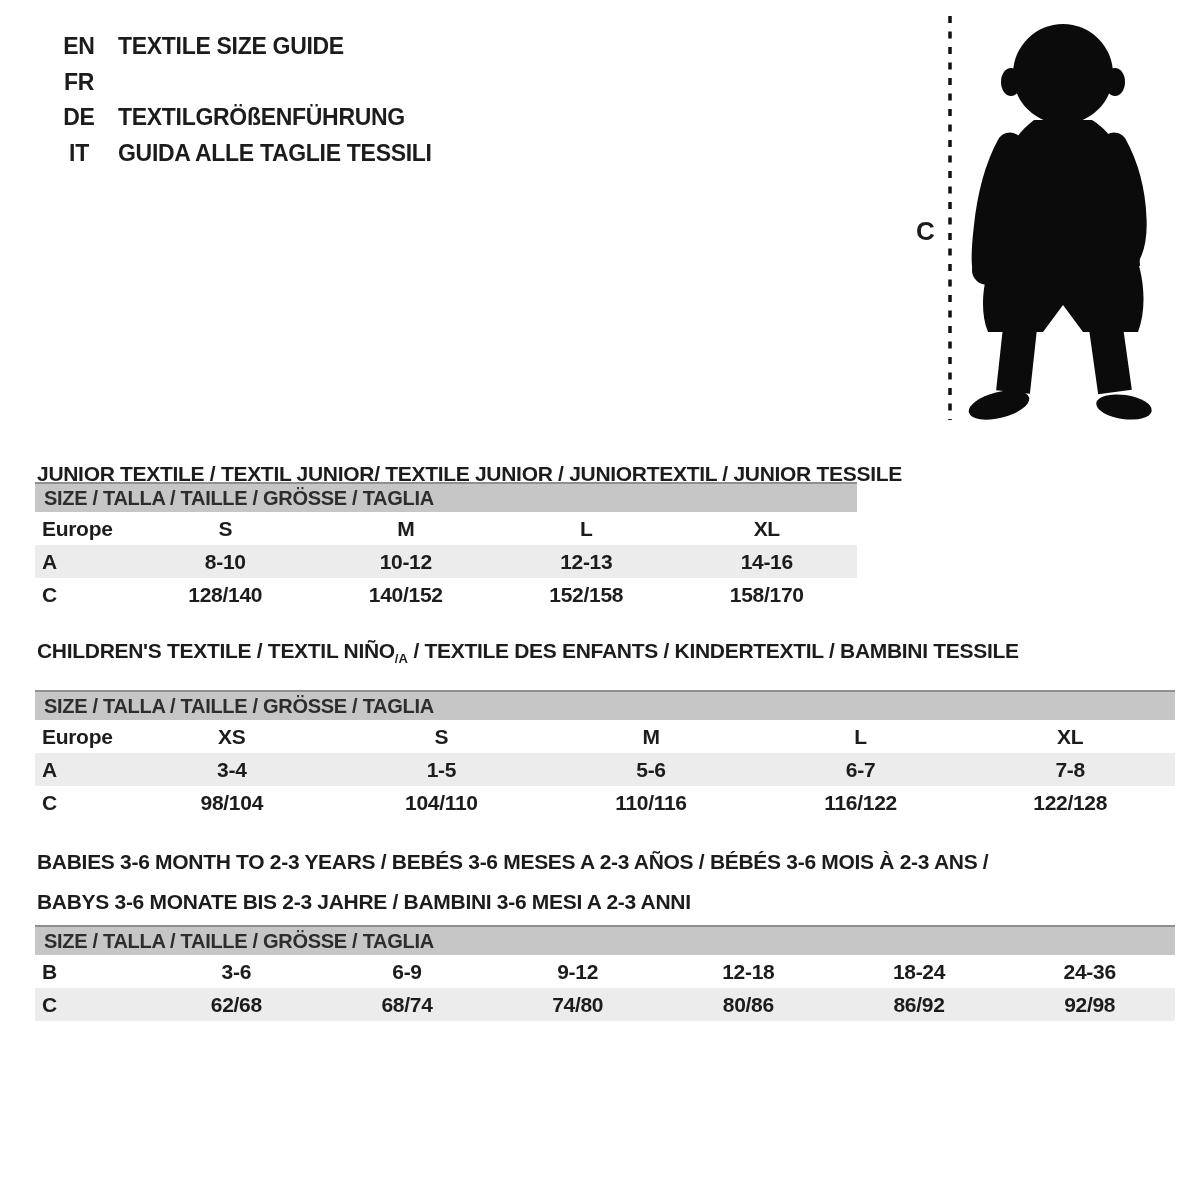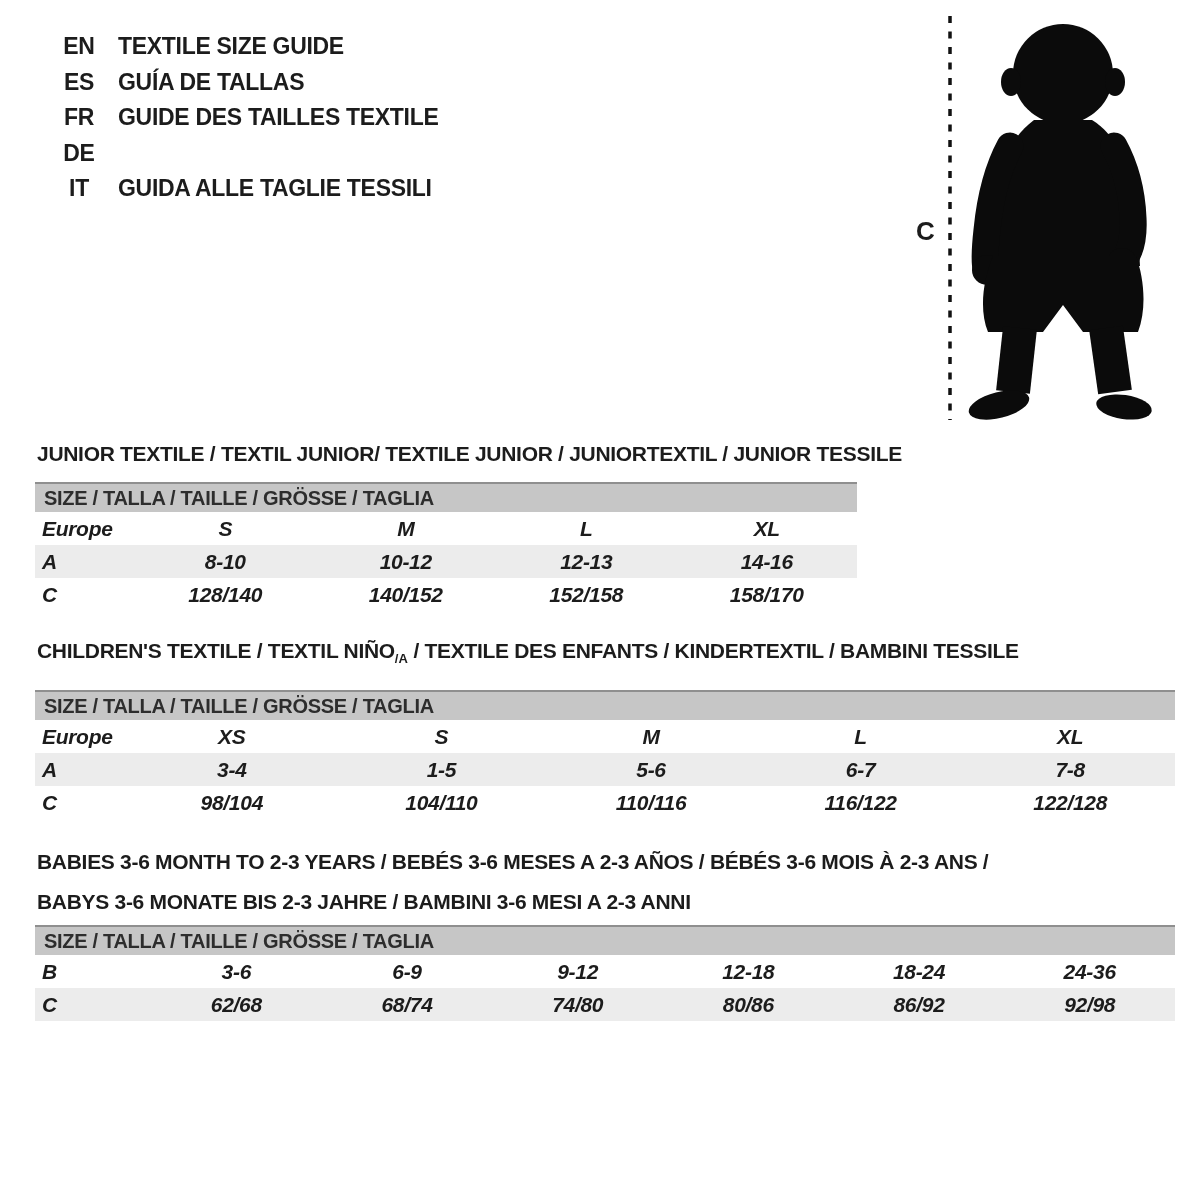--- a/index.html
+++ b/index.html
@@ -16,47 +16,43 @@
   .figure-svg{position:absolute;left:900px;top:8px;width:270px;height:420px;}
   .figure-c-label{position:absolute;left:916px;top:216px;font-size:26px;}
   
   .section-title{position:absolute;font-size:21px;line-height:40px;white-space:nowrap;}
   .section-title sup{font-size:13px;vertical-align:sub;letter-spacing:0;}
   .size-table{position:absolute;}
   .size-header-bar{
     height:28px;line-height:28px;padding-left:9px;font-size:20px;color:#2d2d2d;
     border-top:2px solid #a21caf;
   }
-  .t-row{display:grid;height:33px;align-items:center;font-size:21px;font-style:italic;}
+  .t-row{display:grid;height:33px;align-items:center;font-size:21px;}
   .t-label{text-align:left;padding-left:7px;}
   .t-cell{text-align:center;}
   
   .legend-block{position:absolute;left:38px;top:1070px;}
   .legend-line{height:39px;line-height:39px;font-size:21px;white-space:nowrap;}
 </style>
 </head>
 <body>
 
 <div id="canvas">
 
   <div class="lang-block">
       <div class="lang-row">
         <span class="lang-code">EN</span>
         <span class="lang-title">TEXTILE SIZE GUIDE</span>
       </div>
       <div class="lang-row">
-        <span class="lang-code">ES</span>
-        <span class="lang-title">GUÍA DE TALLAS</span>
-      </div>
-      <div class="lang-row">
         <span class="lang-code">FR</span>
-        <span class="lang-title">GUIDE DES TAILLES TEXTILE</span>
       </div>
       <div class="lang-row">
         <span class="lang-code">DE</span>
+        <span class="lang-title">TEXTILGRÖßENFÜHRUNG</span>
       </div>
       <div class="lang-row">
         <span class="lang-code">IT</span>
         <span class="lang-title">GUIDA ALLE TAGLIE TESSILI</span>
       </div>
     </div>
 
   <svg class="figure-svg" viewBox="0 0 270 420" aria-hidden="true">
     <line x1="50" y1="8" x2="50" y2="412" stroke="#111" stroke-width="3.5" stroke-dasharray="7 8.5"></line>
     <g fill="#0b0b0b" stroke="none">
@@ -71,21 +67,21 @@
       <path d="M93,248 C83,272 79,302 88,324 L143,324 L163,297 L183,324 L238,324 C247,300 244,270 236,248 Z"></path>
       <path d="M120,320 L113,384" stroke="#0b0b0b" stroke-width="34" fill="none"></path>
       <path d="M206,320 L215,384" stroke="#0b0b0b" stroke-width="34" fill="none"></path>
       <ellipse cx="99" cy="397" rx="31" ry="13" transform="rotate(-14 99 397)"></ellipse>
       <ellipse cx="224" cy="399" rx="28" ry="12" transform="rotate(8 224 399)"></ellipse>
     </g>
   </svg>
   <div class="figure-c-label">C</div>
 
   <div id="sections">
-      <div class="section-title" style="left: 37px; top: 434px;">
+      <div class="section-title" style="left: 37px; top: 454px;">
         <div><span>JUNIOR TEXTILE / TEXTIL JUNIOR/ TEXTILE JUNIOR / JUNIORTEXTIL / JUNIOR TESSILE</span></div>
       </div>
       <div class="size-table" style="left: 35px; top: 482px; width: 822px;">
         <div class="size-header-bar" style="background: rgb(198, 198, 198); border-top-color: rgb(143, 143, 143);">SIZE / TALLA / TAILLE / GRÖSSE / TAGLIA</div>
         <div class="t-row" style="grid-template-columns: 100px repeat(4, 1fr);">
           <span class="t-label">Europe</span>
           <span class="t-cell">S</span>
           <span class="t-cell">M</span>
           <span class="t-cell">L</span>
           <span class="t-cell">XL</span>

